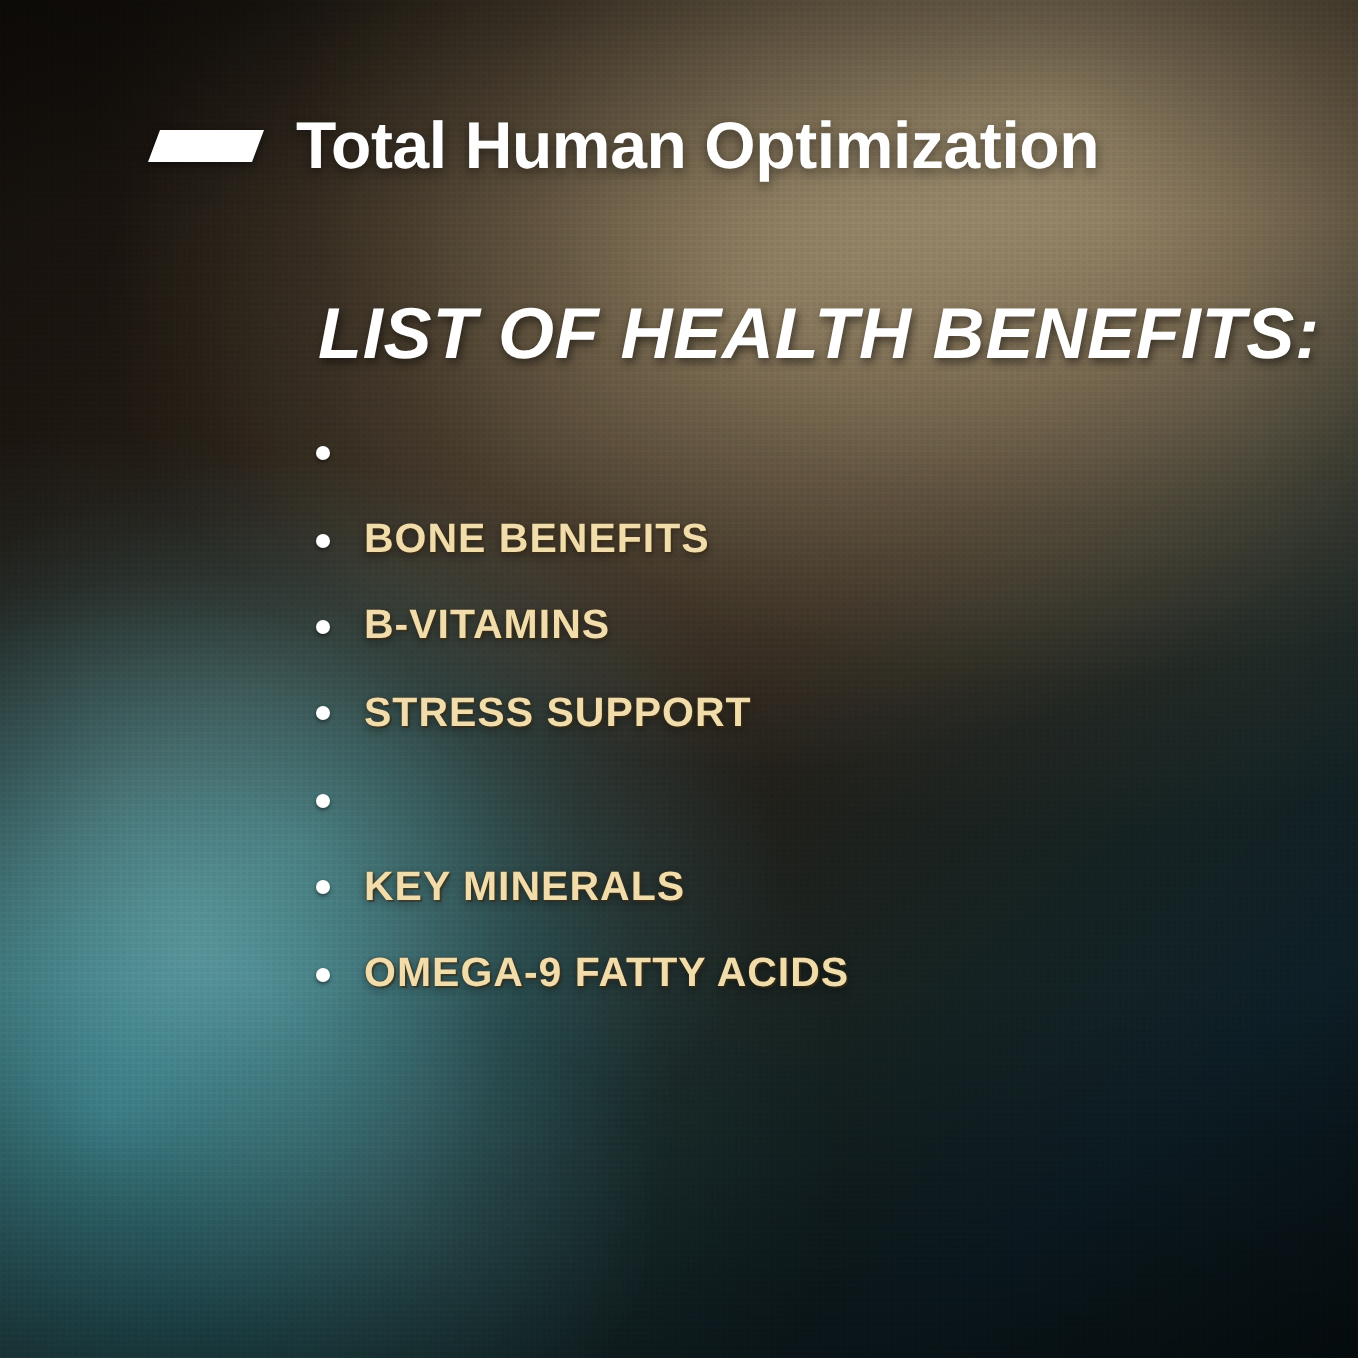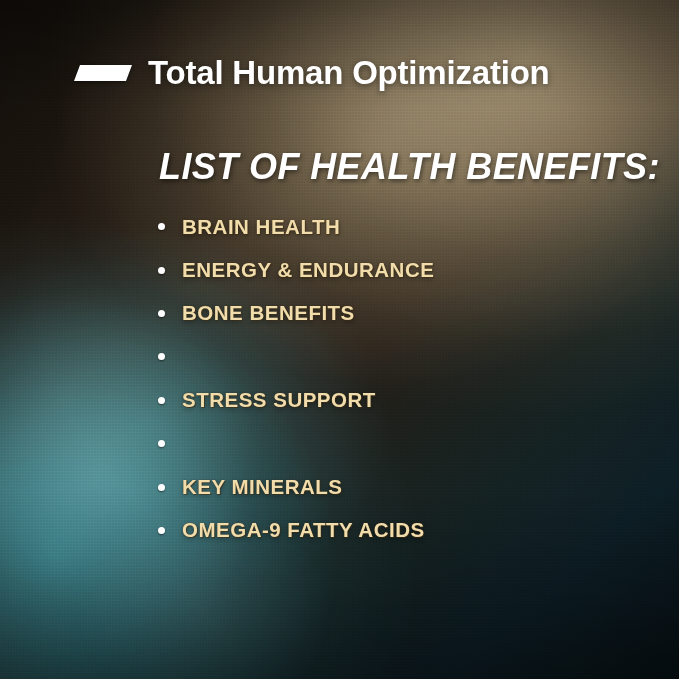--- a/index.html
+++ b/index.html
@@ -187,32 +187,28 @@
         <polygon points="6,1 58,1 52,17 0,17" fill="#ffffff"></polygon>
       </svg>
       <div class="title">Total Human Optimization</div>
     </div>
 
     <div class="subtitle">LIST OF HEALTH BENEFITS:</div>
 
     <ul class="benefits-list">
       <li class="benefit-item">
         <span class="bullet"></span>
-        <span class="benefit-label">BRAIN HEALTH</span>
-      </li>
-      <li class="benefit-item">
-        <span class="bullet"></span>
-        <span class="benefit-label">ENERGY &amp; ENDURANCE</span>
       </li>
       <li class="benefit-item">
         <span class="bullet"></span>
         <span class="benefit-label">BONE BENEFITS</span>
       </li>
       <li class="benefit-item">
         <span class="bullet"></span>
+        <span class="benefit-label">B-VITAMINS</span>
       </li>
       <li class="benefit-item">
         <span class="bullet"></span>
         <span class="benefit-label">STRESS SUPPORT</span>
       </li>
       <li class="benefit-item">
         <span class="bullet"></span>
       </li>
       <li class="benefit-item">
         <span class="bullet"></span>

